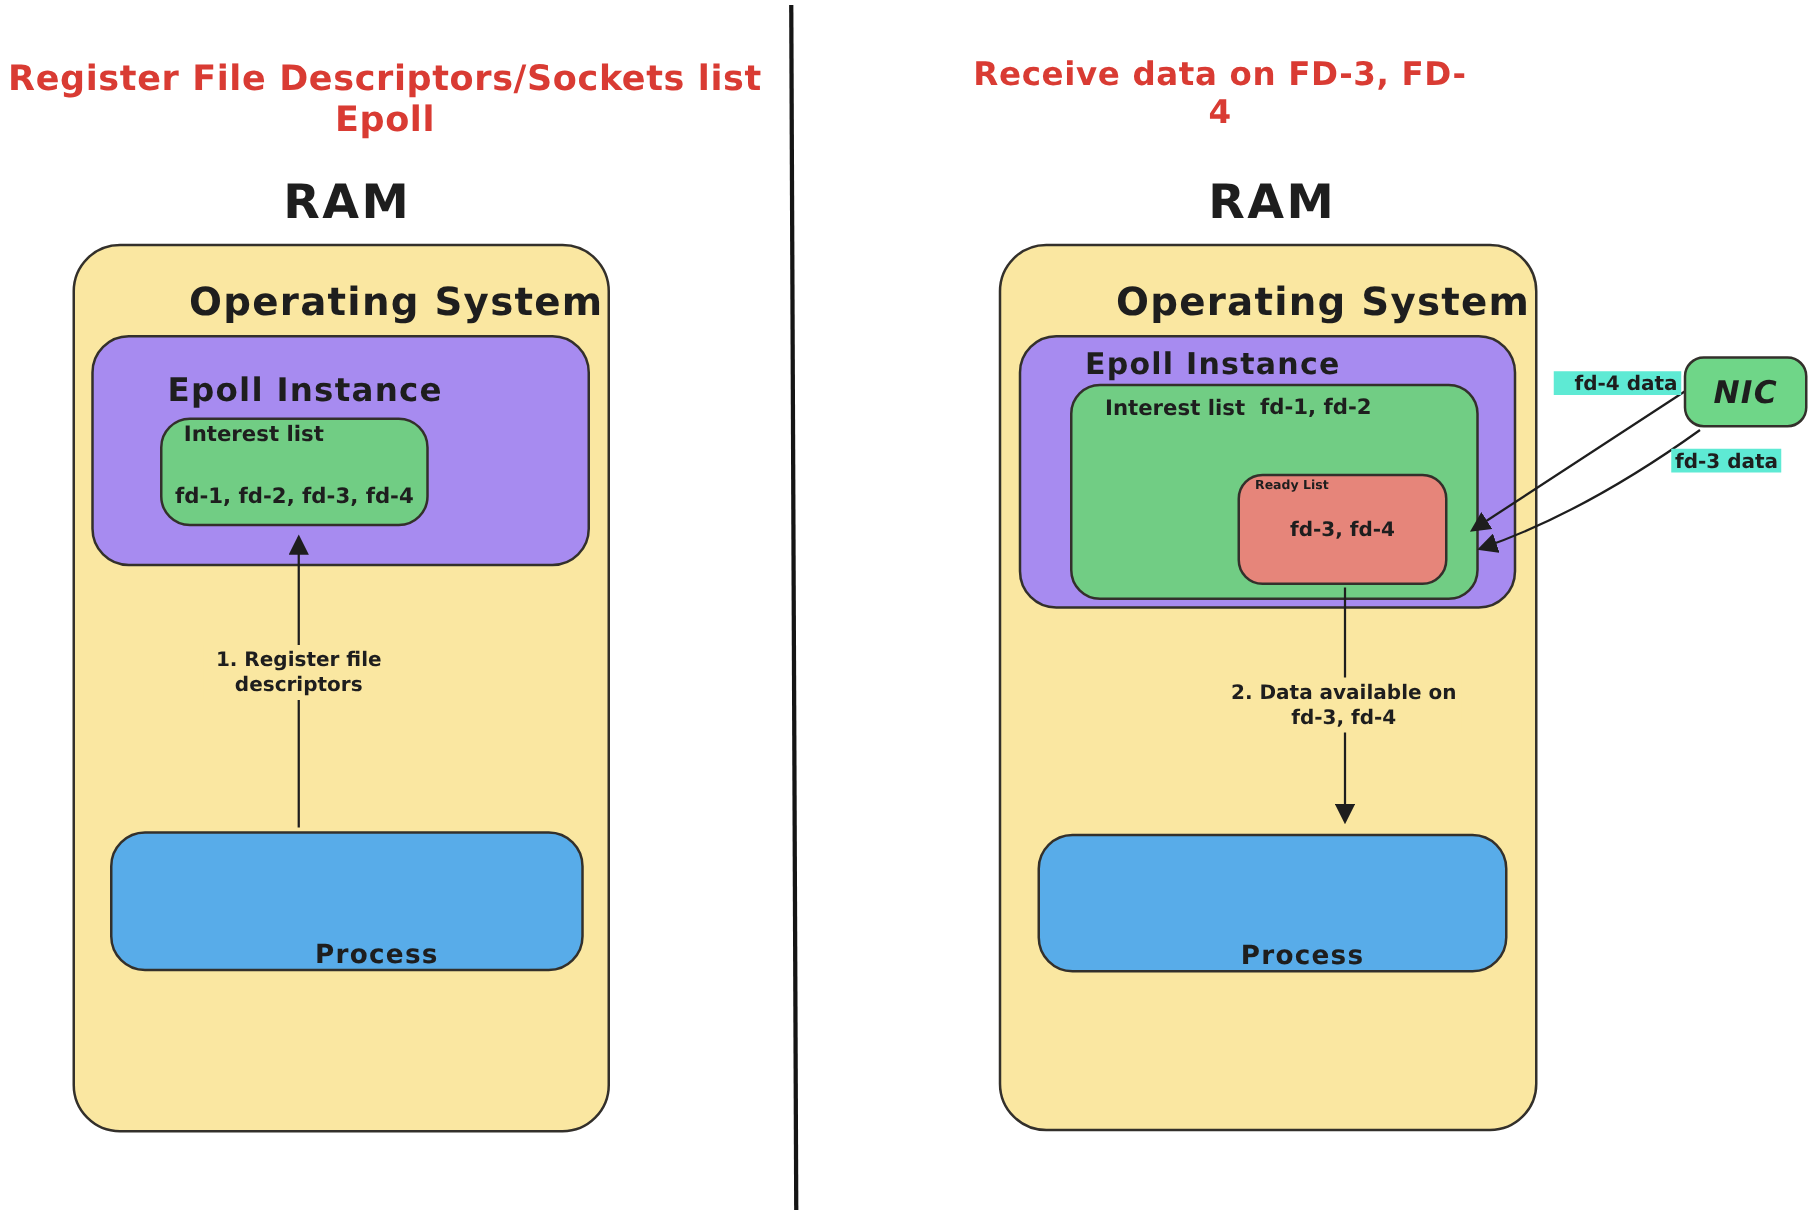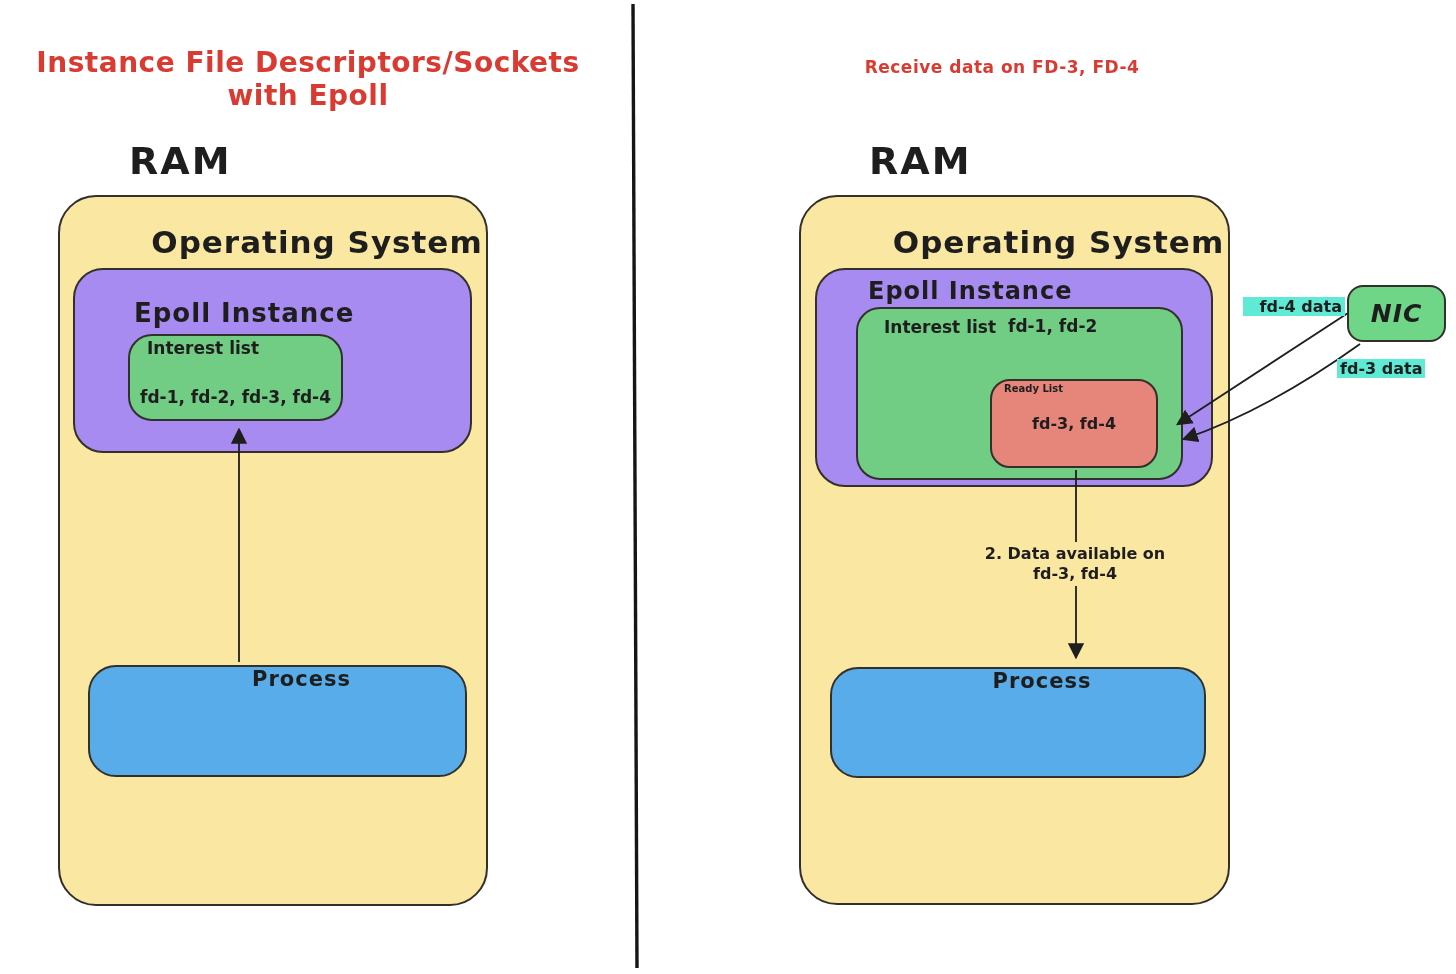--- a/index.html
+++ b/index.html
@@ -19,21 +19,21 @@
   .box {
     position: absolute;
     border: 2px solid #33302b;
     box-sizing: border-box;
   }
   .os-box     { background: #fae7a1; border-radius: 38px; z-index: 1; }
   .epoll-box  { background: #a78bf0; border-radius: 30px; z-index: 2; }
   .green-box  { background: #71cd84; border-radius: 24px; z-index: 3; }
   .ready-box  { background: #e6857a; border-radius: 20px; z-index: 4; }
   .proc-box   { background: #58ace9; border-radius: 28px; z-index: 2;
-                display: flex; align-items: flex-start; justify-content: center; padding-left: 48px; }
+                display: flex; align-items: flex-end; justify-content: center; padding-left: 48px; }
   .nic-box    { background: #6fd688; border-radius: 16px; z-index: 6;
                 display: flex; align-items: center; justify-content: center; }
 
   #left-os    { left: 58px;  top: 195px; width: 430px; height: 711px; }
   #left-epoll { left: 73px;  top: 268px; width: 399px; height: 185px; }
   #left-green { left: 128px; top: 334px; width: 215px; height: 87px;  }
   #left-proc  { left: 88px;  top: 665px; width: 379px; height: 112px; }
 
   #right-os    { left: 799px; top: 195px; width: 431px; height: 710px; }
   #right-epoll { left: 815px; top: 268px; width: 398px; height: 219px; }
@@ -45,27 +45,27 @@
   
   .panel-title {
     position: absolute;
     color: #d93b33;
     font-weight: 700;
     text-align: center;
     letter-spacing: 0.5px;
     z-index: 7;
   }
   #left-title  { left: 4px;  top: 46px; width: 608px; font-size: 28px; }
-  #right-title { left: 802px; top: 45px; width: 400px; font-size: 17px; margin-top: 12px; }
+  #right-title { left: 776px; top: 45px; width: 400px; font-size: 26px; }
 
   .ram {
     position: absolute;
     top: 139px;
     width: 200px;
-    text-align: left;
+    text-align: right;
     font-size: 38px;
     font-weight: 700;
     letter-spacing: 2px;
     z-index: 7;
   }
   #left-ram  { left: 129px; }
   #right-ram { left: 869px; }
 
   .os-label {
     position: absolute;
@@ -131,37 +131,41 @@
     width: 1456px; height: 974px;
     z-index: 5;
     pointer-events: none;
   }
 </style>
 </head>
 <body>
 
 <div id="canvas">
 
-  <div id="left-title" class="panel-title">Instance File Descriptors/Sockets with Epoll</div>
+  <div id="left-title" class="panel-title">Register File Descriptors/Sockets list Epoll</div>
   <div id="left-ram" class="ram">RAM</div>
 
   <div id="left-os" class="box os-box"></div>
   <div id="left-os-label" class="os-label">Operating System</div>
 
   <div id="left-epoll" class="box epoll-box"></div>
   <div id="left-epoll-label" class="epoll-label">Epoll Instance</div>
 
   <div id="left-green" class="box green-box"></div>
   <div id="left-il-label" class="small-label">Interest list</div>
   <div id="left-il-fds" class="small-label">fd-1, fd-2, fd-3, fd-4</div>
 
   <div id="left-proc" class="box proc-box">
     <span class="proc-label">Process</span>
   </div>
 
+  <div id="note-1" class="arrow-note">
+    <div>1. Register file</div>
+    <div>descriptors</div>
+  </div>
 
   <div id="right-title" class="panel-title">Receive data on FD-3, FD-4</div>
   <div id="right-ram" class="ram">RAM</div>
 
   <div id="right-os" class="box os-box"></div>
   <div id="right-os-label" class="os-label">Operating System</div>
 
   <div id="right-epoll" class="box epoll-box"></div>
   <div id="right-epoll-label" class="epoll-label">Epoll Instance</div>
 

